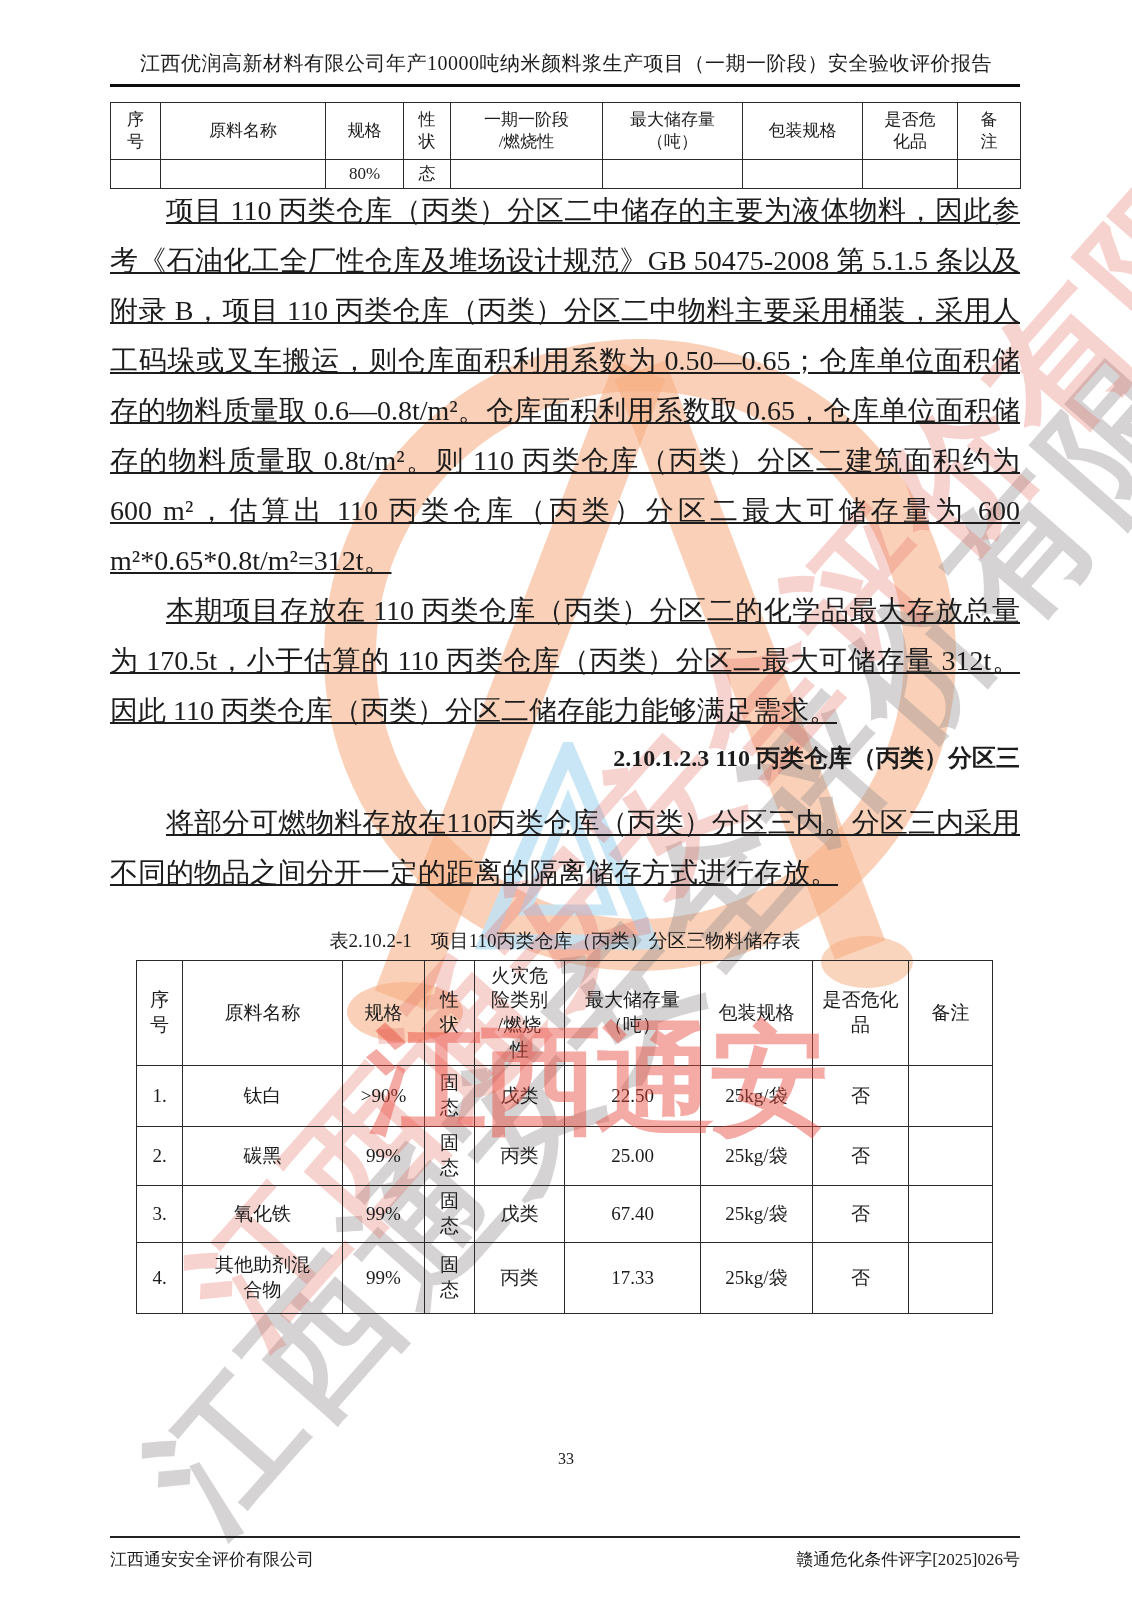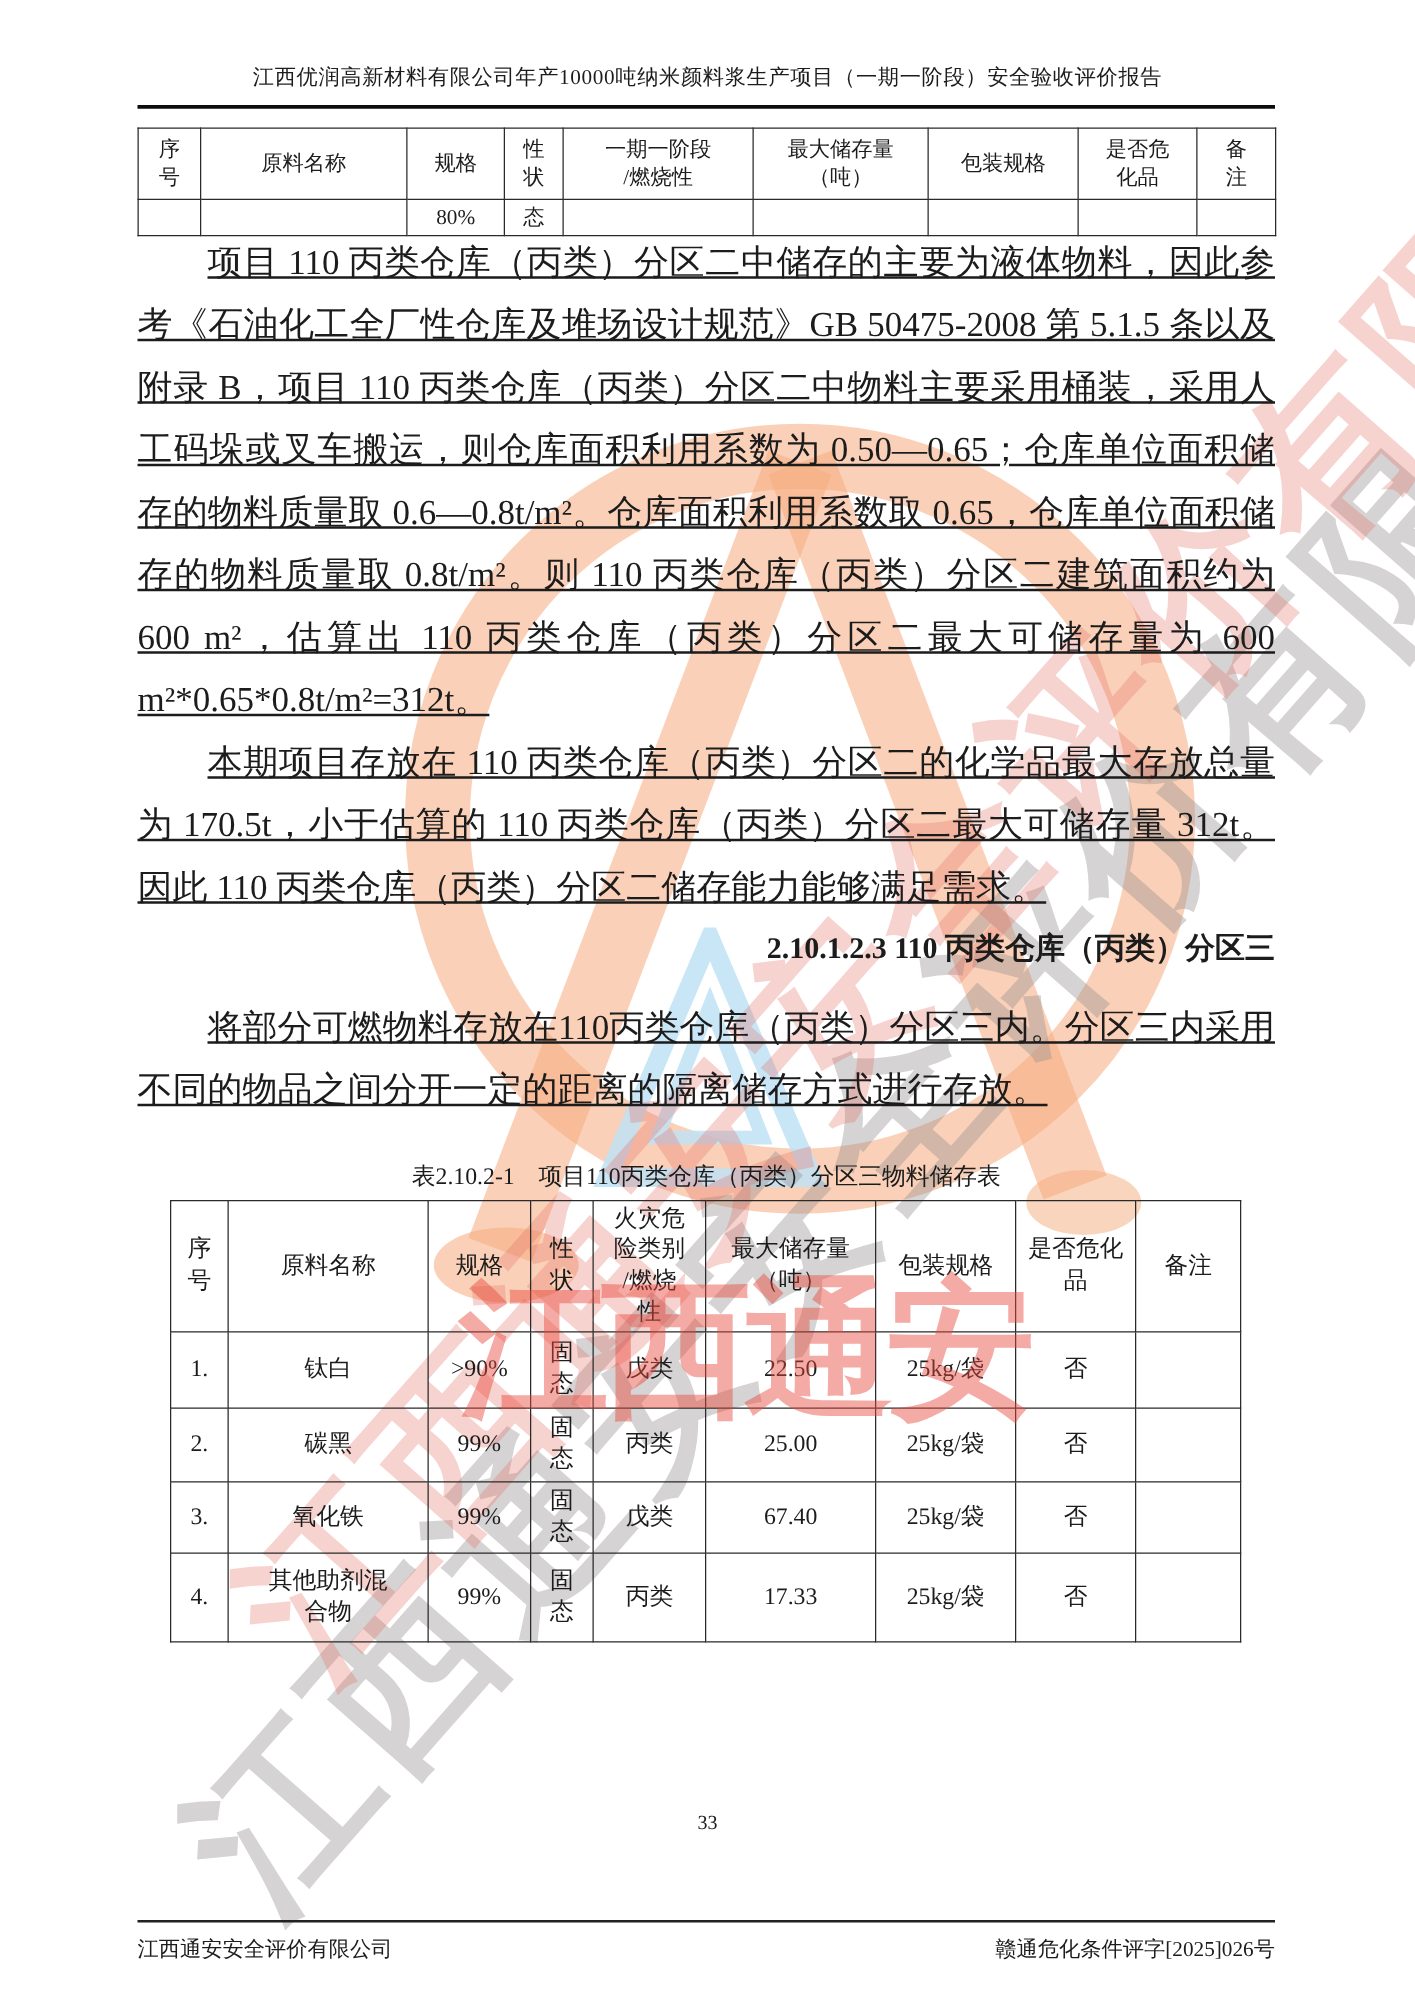--- a/index.html
+++ b/index.html
@@ -1,21 +1,21 @@
 <!DOCTYPE html>
 <html><head>
 <meta charset="utf-8">
 <style>
   html,body{margin:0;padding:0;background:#e8e8e8;}
   .page{position:relative;width:1132px;height:1600px;background:#ffffff;margin:0 auto;
         overflow:hidden;font-family:"Liberation Serif","DejaVu Serif",serif;color:#1c1c1c;}
   .abs{position:absolute;}
   .content{z-index:3;}
   
-  .doc-title{top:50px;left:0;width:100%;text-align:center;font-size:17px;letter-spacing:.5px;}
+  .doc-title{top:50px;left:0;width:100%;text-align:center;font-size:20px;letter-spacing:.5px;}
   .rule-top{top:84px;left:110px;width:910px;height:3px;background:#0d0d0d;}
   
   table{border-collapse:collapse;table-layout:fixed;}
   .t1{top:102px;left:110px;width:910px;font-size:17px;}
   .t2{top:960px;left:136px;width:856px;font-size:19px;}
   th,td{border:1.6px solid #2a2a2a;text-align:center;vertical-align:middle;
         white-space:pre-line;font-weight:normal;padding:2px 3px;line-height:1.3;background:transparent;}
   .t1 thead th{height:52px;}
   .t1 tbody td{height:24px;}
   .t2 thead th{height:100px;}

